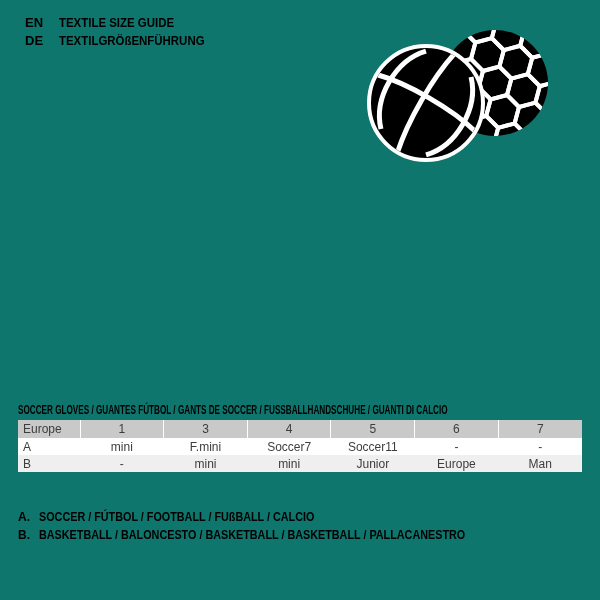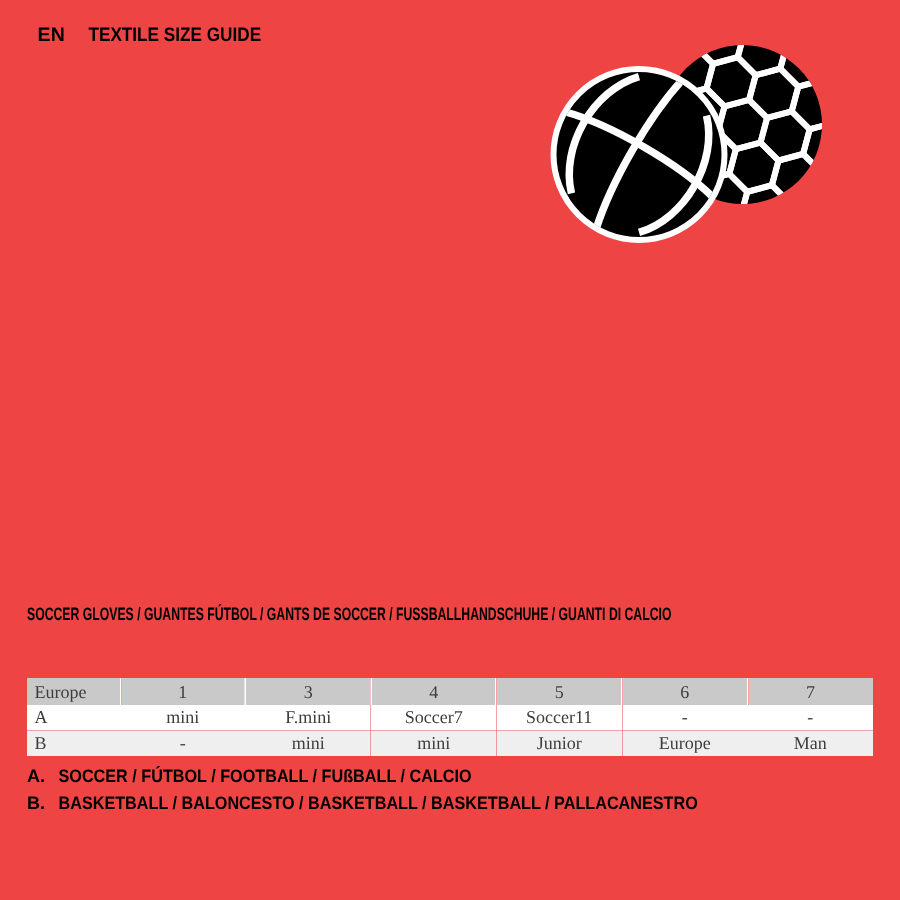--- a/index.html
+++ b/index.html
@@ -7,21 +7,21 @@
     --row_alt_bg: #efefef;
     --table_text: #3d3d3d;
     --ink: #000000;
   }
   * { box-sizing: border-box; }
   html, body { margin: 0; padding: 0; background: #ffffff; }
   .page {
     position: relative;
     width: 600px;
     height: 600px;
-    background: #ef4444;
+    background: #0f766e;
     overflow: hidden;
     font-family: "Liberation Sans", sans-serif;
     color: var(--ink);
   }
 
   
   .lang-list { position: absolute; left: 25px; top: 14px; }
   .lang-row { display: flex; line-height: 18px; }
   .lang-code {
     width: 34px; flex: 0 0 34px;
@@ -39,23 +39,23 @@
   
   .table-title-wrap { position: absolute; left: 18px; top: 402px; line-height: 14px; }
   .table-title {
     display: inline-block; white-space: nowrap;
     font-size: 12px; font-weight: 700;
     transform: scaleX(0.68); transform-origin: 0 50%;
   }
 
   
   .size-table {
-    position: absolute; left: 18px; top: 452px;
+    position: absolute; left: 18px; top: 420px;
     width: 564px; border-collapse: collapse; table-layout: fixed;
-    font-size: 12px; color: var(--table_text); font-family: Liberation Serif, serif;
+    font-size: 12px; color: var(--table_text);
   }
   .size-table th, .size-table td {
     padding: 0; text-align: center; vertical-align: middle;
     font-weight: 400; overflow: hidden; white-space: nowrap;
   }
   .size-table col.c0 { width: 62px; }
   .size-table thead th {
     background: var(--header_bg); height: 18px;
     border-left: 1px solid #ffffff;
   }
@@ -81,20 +81,24 @@
 </style>
 </head>
 <body>
 
 <div class="page">
 
   <div class="lang-list">
     <div class="lang-row">
       <span class="lang-code">EN</span>
       <span class="lang-label">TEXTILE SIZE GUIDE</span>
+    </div>
+    <div class="lang-row">
+      <span class="lang-code">DE</span>
+      <span class="lang-label">TEXTILGRÖßENFÜHRUNG</span>
     </div>
   </div>
 
   <svg class="balls" width="220" height="175" viewBox="0 0 220 175">
     <defs>
       <clipPath id="soccerClip">
           <circle cx="135" cy="75" r="53"></circle>
         </clipPath>
       <clipPath id="bballClip">
           <circle cx="66" cy="95" r="55"></circle>

